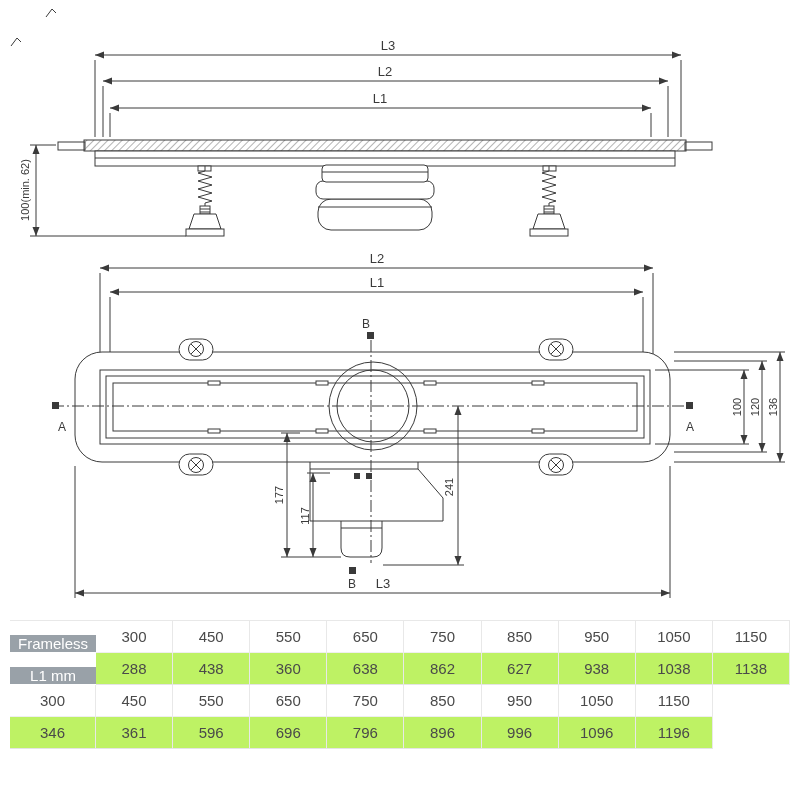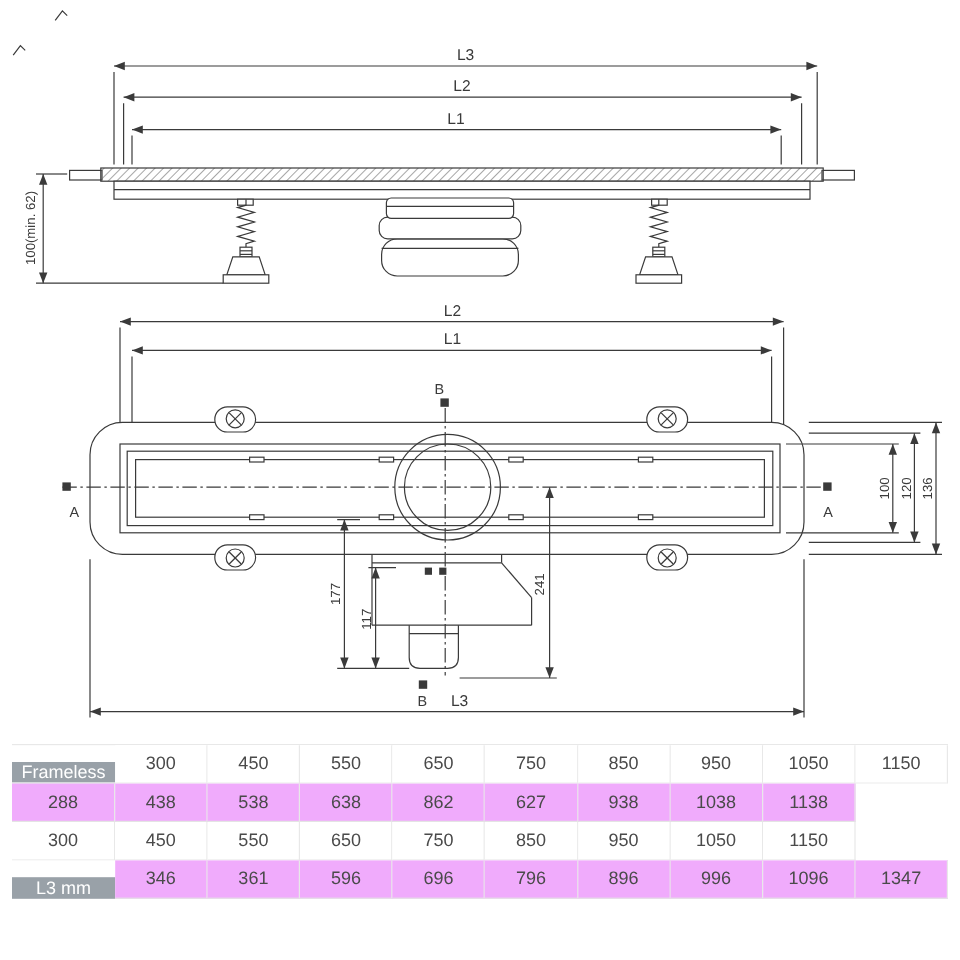--- a/index.html
+++ b/index.html
@@ -14,21 +14,21 @@
   .trow { display:grid; grid-template-columns:86px repeat(9,1fr); height:32px; }
   .tlabel {
     background:#99a1a8; color:#ffffff; display:flex; align-items:center; justify-content:center;
     font-size:15px; border-bottom:1px solid #ffffff;margin-top:14px;
   }
   .trow:last-child .tlabel { border-bottom:none; }
   .tcell {
     display:flex; align-items:center; justify-content:center; font-size:15px; color:#4a4a4a;
     background:#ffffff; border-right:1px solid #e8e8e8; border-bottom:1px solid #efefef;text-align:center;
   }
-  .trow.alt .tcell { background:#f0abfc; border-bottom:1px solid #e4e4e4; }
+  .trow.alt .tcell { background:#bef264; border-bottom:1px solid #e4e4e4; }
 </style>
 </head>
 <body>
 
 <svg class="drawing" width="800" height="612" viewBox="0 0 800 612">
   <defs>
     <marker id="mE" markerWidth="11" markerHeight="9" refX="9.5" refY="4.5" orient="auto" markerUnits="userSpaceOnUse">
       <path d="M0.5,1 L9.5,4.5 L0.5,8 Z" fill="#3a3a3a"></path>
     </marker>
     <marker id="mS" markerWidth="11" markerHeight="9" refX="0.5" refY="4.5" orient="auto" markerUnits="userSpaceOnUse">
@@ -242,46 +242,46 @@
       <div class="tcell">450</div>
       <div class="tcell">550</div>
       <div class="tcell">650</div>
       <div class="tcell">750</div>
       <div class="tcell">850</div>
       <div class="tcell">950</div>
       <div class="tcell">1050</div>
       <div class="tcell">1150</div>
     </div>
     <div class="trow alt">
+      <div class="tlabel">L1 mm</div>
       <div class="tcell">288</div>
       <div class="tcell">438</div>
-      <div class="tcell">538</div>
+      <div class="tcell">360</div>
       <div class="tcell">638</div>
       <div class="tcell">862</div>
       <div class="tcell">627</div>
       <div class="tcell">938</div>
       <div class="tcell">1038</div>
       <div class="tcell">1138</div>
     </div>
     <div class="trow">
       <div class="tcell">300</div>
       <div class="tcell">450</div>
       <div class="tcell">550</div>
       <div class="tcell">650</div>
       <div class="tcell">750</div>
       <div class="tcell">850</div>
       <div class="tcell">950</div>
       <div class="tcell">1050</div>
       <div class="tcell">1150</div>
     </div>
     <div class="trow alt">
-      <div class="tlabel">L3 mm</div>
       <div class="tcell">346</div>
       <div class="tcell">361</div>
       <div class="tcell">596</div>
       <div class="tcell">696</div>
       <div class="tcell">796</div>
       <div class="tcell">896</div>
       <div class="tcell">996</div>
       <div class="tcell">1096</div>
-      <div class="tcell">1347</div>
+      <div class="tcell">1196</div>
     </div>
   </div>
 
 </body></html>

